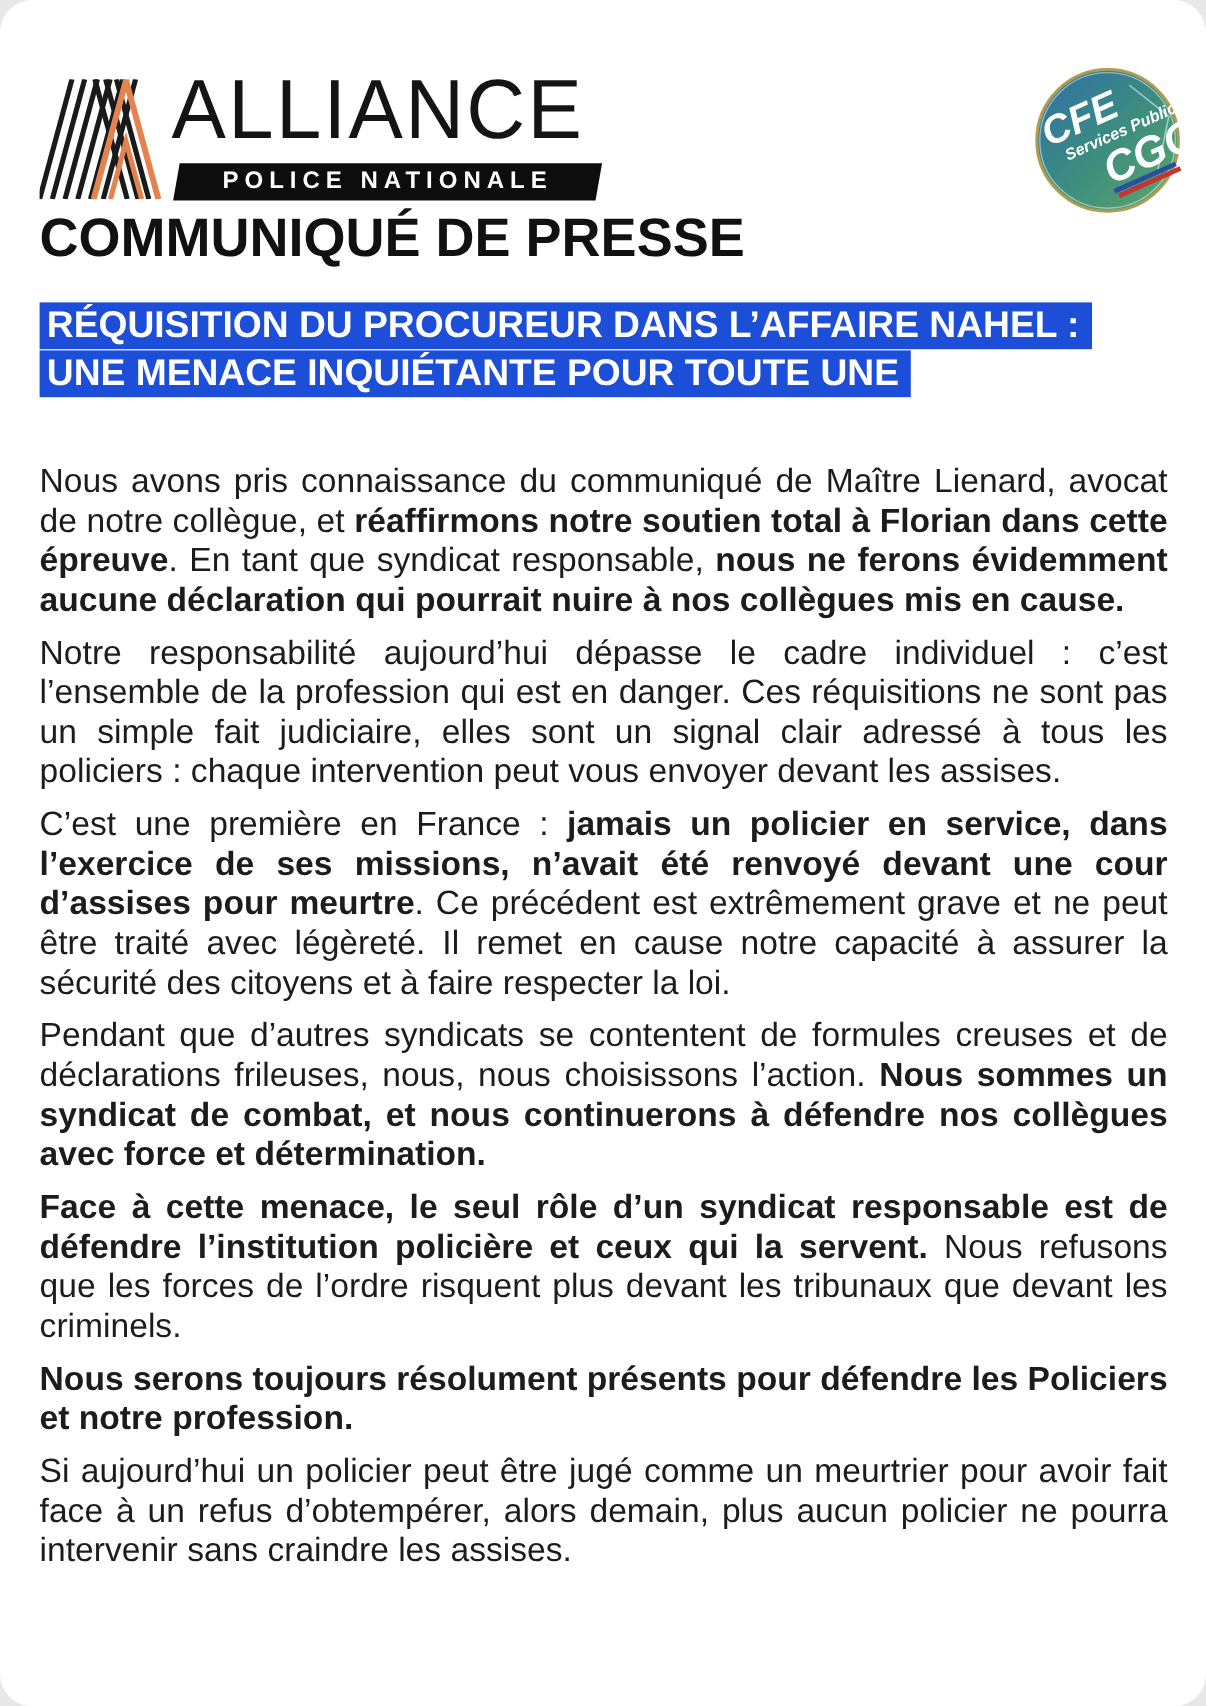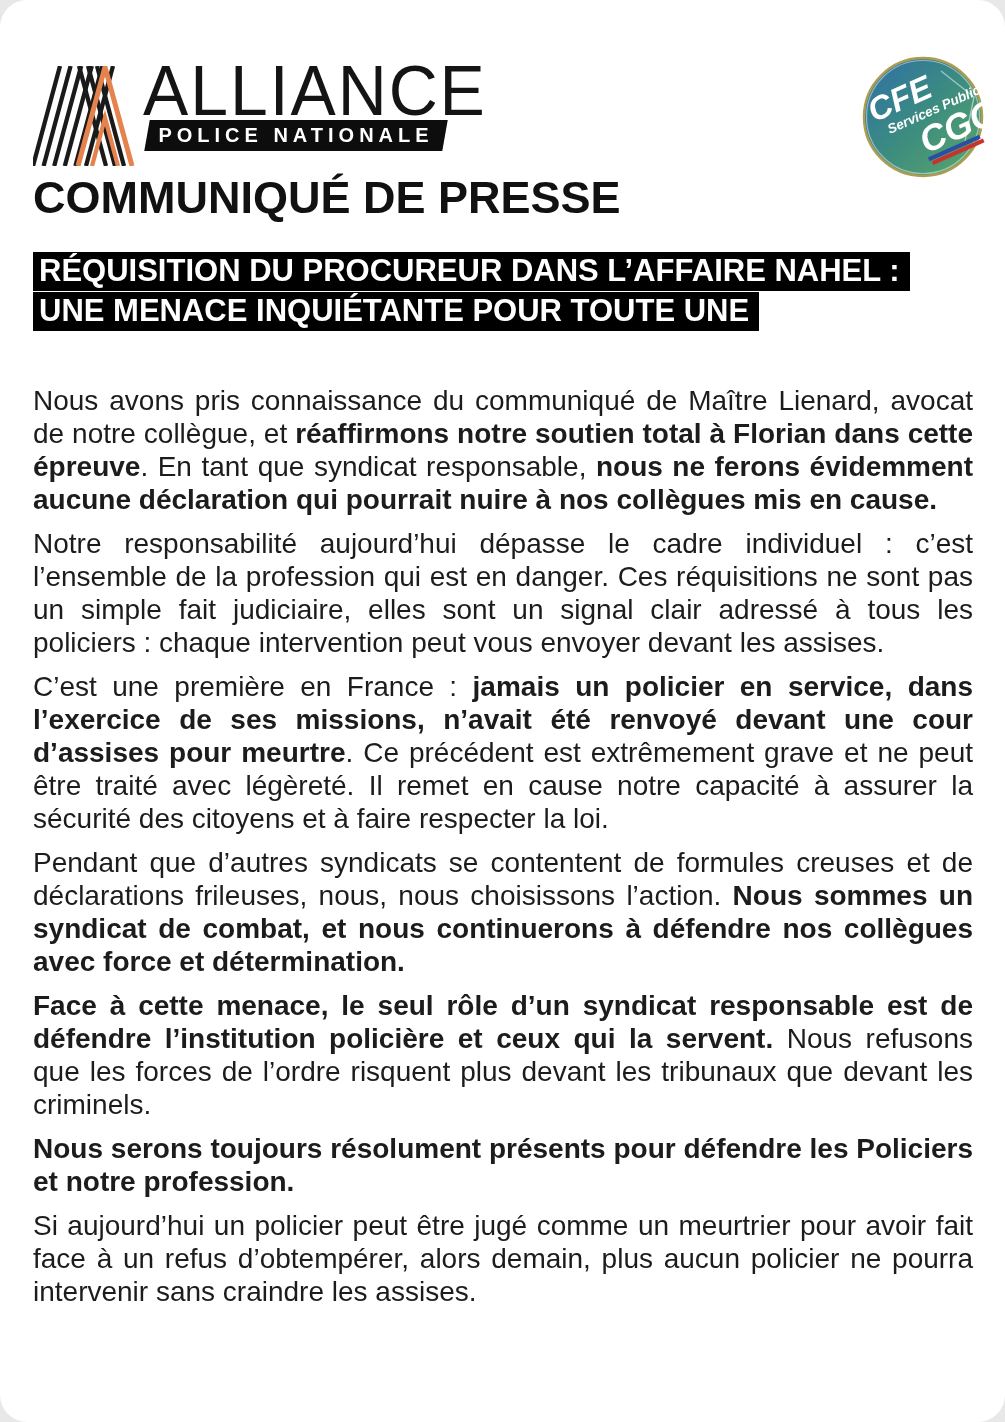--- a/index.html
+++ b/index.html
@@ -11,40 +11,40 @@
 
   
   .header { position:absolute; left:0; top:0; width:1005px; height:252px; }
   .brand-logo { position:absolute; left:33px; top:66px; }
   .wordmark {
     position:absolute; left:143px; top:56px; font-size:70px; line-height:70px;
     font-weight:400; letter-spacing:2px; color:#141414; white-space:nowrap;
     transform:scaleX(.97); transform-origin:left top;
   }
   .banner {
-    position:absolute; left:147px; top:120px; width:298px; height:31px;
+    position:absolute; left:147px; top:136px; width:352px; height:31px;
   }
   .banner-bg {
     position:absolute; inset:0; background:#0d0d0d; transform:skewX(-10deg);
   }
   .banner-text {
     position:absolute; inset:0; display:flex; align-items:center; justify-content:center;
     color:#ffffff; font-weight:700; font-size:20px; letter-spacing:5px; white-space:nowrap;
   }
   .badge { position:absolute; left:861px; top:55px; width:124px; height:124px; }
   .doc-type {
     position:absolute; left:33px; top:175px; font-size:45px; line-height:45px;
     font-weight:700; letter-spacing:0px; color:#111; white-space:nowrap;
   }
 
   
   .headline { position:absolute; left:33px; top:252px; width:950px; }
   .headline-line { margin:0 0 1px 0; }
   .headline-line > span {
-    display:inline-block; background:#000000; color:#ffffff;
+    display:inline-block; background:#1d4ed8; color:#ffffff;
     font-weight:700; font-size:31px; line-height:38px; padding:0 10px 1px 6px;
     white-space:nowrap;
   }
 
   
   .body-text { position:absolute; left:33px; top:384px; width:940px; }
   .para {
     margin:0 0 11px 0; text-align:justify; font-size:28px; line-height:33px; color:#1c1c1c;
   }
   .para .b { font-weight:700; }

